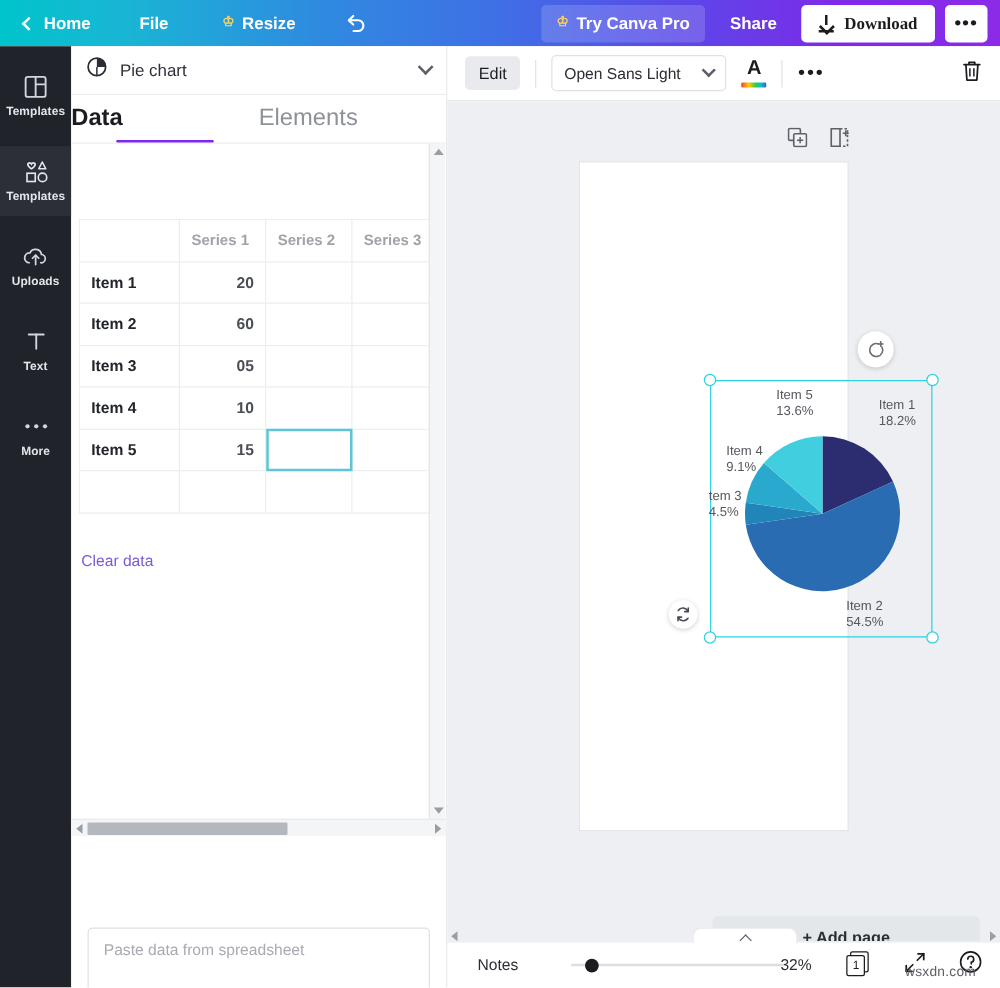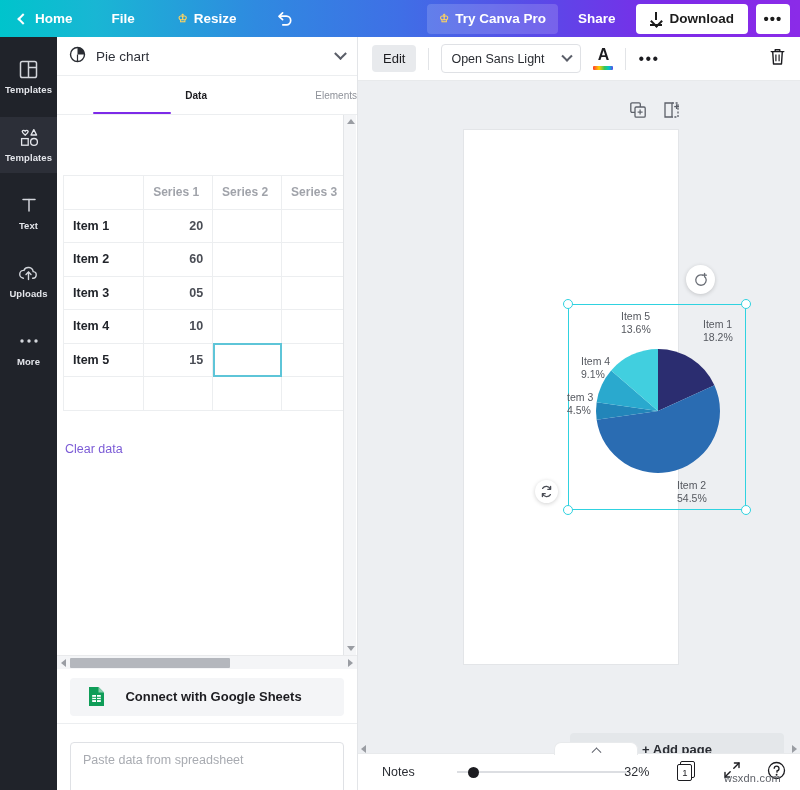--- a/index.html
+++ b/index.html
@@ -34,21 +34,21 @@
   #tb-undo { margin-left: 22px; }
   .crown { font-size: 11px; color: #ffd45e; line-height: 1; }
   #tb-right { margin-left: auto; display: flex; align-items: center; gap: 8px; padding-right: 10px; }
   #tb-trypro {
     background: rgba(255,255,255,0.16); border-radius: 4px;
     padding: 0 12px; height: 30px;
   }
   #tb-share { padding: 0 12px; height: 30px; }
   #tb-download {
     background: #ffffff; color: #1c1c1c; border-radius: 4px;
-    padding: 0 14px; height: 30px; gap: 8px;
+    padding: 0 14px; height: 30px; gap: 8px; font-family: Liberation Serif, serif;
   }
   #tb-more {
     background: #ffffff; color: #1c1c1c; border-radius: 4px;
     width: 34px; height: 30px; padding: 0; justify-content: center;
     font-size: 15px; letter-spacing: 1px;
   }
   .dl-arrow { display: inline-block; width: 12px; height: 13px; position: relative; }
   .dl-arrow::before {
     content:""; position:absolute; left:5px; top:0; width:2px; height:8px; background:#1c1c1c;
   }
@@ -82,22 +82,22 @@
     border-bottom: 1px solid #eceef0; gap: 10px;
   }
   #panel-title { font-size: 13.5px; color: #2d3038; }
   #panel-chev {
     margin-left: auto; width: 9px; height: 9px;
     border-right: 2px solid #5a5e68; border-bottom: 2px solid #5a5e68;
     transform: rotate(45deg) translate(-2px,-2px); cursor: pointer;
   }
   #tabs { height: 39px; display: flex; border-bottom: 1px solid #eceef0; }
   .tab {
-    flex: 1; display: flex; align-items: center; justify-content: flex-end;
-    font-size: 10px; color: #8e9199; cursor: pointer; position: relative;
+    flex: 1; display: flex; align-items: center; justify-content: flex-start;
+    font-size: 19px; color: #8e9199; cursor: pointer; position: relative;
   }
   .tab.active { color: #1c1c20; font-weight: bold; }
   .tab.active::after {
     content: ""; position: absolute; left: 24%; right: 24%; bottom: 0;
     height: 2.5px; background: #7d2ae8; border-radius: 2px;
   }
 
   
   #sheet-wrap { position: absolute; left: 0; top: 78px; width: 300px; height: 552px; }
   #sheet-scroll { position: absolute; left: 6px; top: 60px; width: 288px; height: 240px; overflow: hidden; }
@@ -317,37 +317,37 @@
           <path d="M15.8 1.6 18.6 7h-5.6z" fill="none" stroke="#e4e6eb" stroke-width="1.3" stroke-linejoin="round"></path>
           <rect x="3.6" y="10.6" width="6.6" height="6.6" fill="none" stroke="#e4e6eb" stroke-width="1.3"></rect>
           <circle cx="16" cy="13.9" r="3.4" fill="none" stroke="#e4e6eb" stroke-width="1.3"></circle>
         </svg>
       </span>
       <span class="rail-lab">Templates</span>
     </div>
 
     <div class="rail-item">
       <span class="rail-ico">
-        <svg width="18" height="18" viewBox="0 0 18 18">
-          <line x1="3" y1="3.6" x2="15" y2="3.6" stroke="#d3d6dc" stroke-width="1.5" stroke-linecap="round"></line>
-          <line x1="9" y1="3.6" x2="9" y2="15" stroke="#d3d6dc" stroke-width="1.5" stroke-linecap="round"></line>
-        </svg>
-      </span>
-      <span class="rail-lab">Text</span>
-    </div>
-
-    <div class="rail-item">
-      <span class="rail-ico">
         <svg width="21" height="18" viewBox="0 0 21 18">
           <path d="M5.4 14.2a3.9 3.9 0 0 1 .5-7.8 4.9 4.9 0 0 1 9.3 1.2 3.3 3.3 0 0 1-.6 6.6" fill="none" stroke="#d3d6dc" stroke-width="1.4" stroke-linecap="round"></path>
           <line x1="10.5" y1="15.6" x2="10.5" y2="8.3" stroke="#d3d6dc" stroke-width="1.4" stroke-linecap="round"></line>
           <path d="M8 10.6l2.5-2.5 2.5 2.5" fill="none" stroke="#d3d6dc" stroke-width="1.4" stroke-linecap="round" stroke-linejoin="round"></path>
         </svg>
       </span>
       <span class="rail-lab">Uploads</span>
+    </div>
+
+    <div class="rail-item">
+      <span class="rail-ico">
+        <svg width="18" height="18" viewBox="0 0 18 18">
+          <line x1="3" y1="3.6" x2="15" y2="3.6" stroke="#d3d6dc" stroke-width="1.5" stroke-linecap="round"></line>
+          <line x1="9" y1="3.6" x2="9" y2="15" stroke="#d3d6dc" stroke-width="1.5" stroke-linecap="round"></line>
+        </svg>
+      </span>
+      <span class="rail-lab">Text</span>
     </div>
 
     <div class="rail-item">
       <span class="rail-ico">
         <svg width="20" height="6" viewBox="0 0 20 6">
           <circle cx="3" cy="3" r="1.7" fill="#d3d6dc"></circle>
           <circle cx="10" cy="3" r="1.7" fill="#d3d6dc"></circle>
           <circle cx="17" cy="3" r="1.7" fill="#d3d6dc"></circle>
         </svg>
       </span>
@@ -451,35 +451,20 @@
     <div id="h-scroll">
       <div class="sb-arrow" style="position:absolute;left:0;top:0">
         <span class="sb-tri-lf"></span>
       </div>
       <div id="h-thumb"></div>
       <div class="sb-arrow" style="position:absolute;right:0;top:0">
         <span class="sb-tri-rt"></span>
       </div>
     </div>
 
-    <div id="gs-area">
-      <div id="gs-btn">
-        <span id="gs-icon">
-          <svg width="17" height="21" viewBox="0 0 17 21">
-            <path d="M1 1h9.5L16 6.4V20H1z" fill="#0f9d58"></path>
-            <path d="M10.5 1 16 6.4h-5.5z" fill="#87ceac"></path>
-            <rect x="4.2" y="9" width="8.6" height="7" fill="#fff"></rect>
-            <line x1="4.2" y1="11.3" x2="12.8" y2="11.3" stroke="#0f9d58" stroke-width="1"></line>
-            <line x1="4.2" y1="13.6" x2="12.8" y2="13.6" stroke="#0f9d58" stroke-width="1"></line>
-            <line x1="8.5" y1="9" x2="8.5" y2="16" stroke="#0f9d58" stroke-width="1"></line>
-          </svg>
-        </span>
-        <span id="gs-label">Connect with Google Sheets</span>
-      </div>
-    </div>
 
     <div id="paste-box">
       <span>Paste data from spreadsheet</span>
     </div>
   </div>
 
   <div id="etoolbar">
     <div id="edit-btn">
       <span>Edit</span>
     </div>

